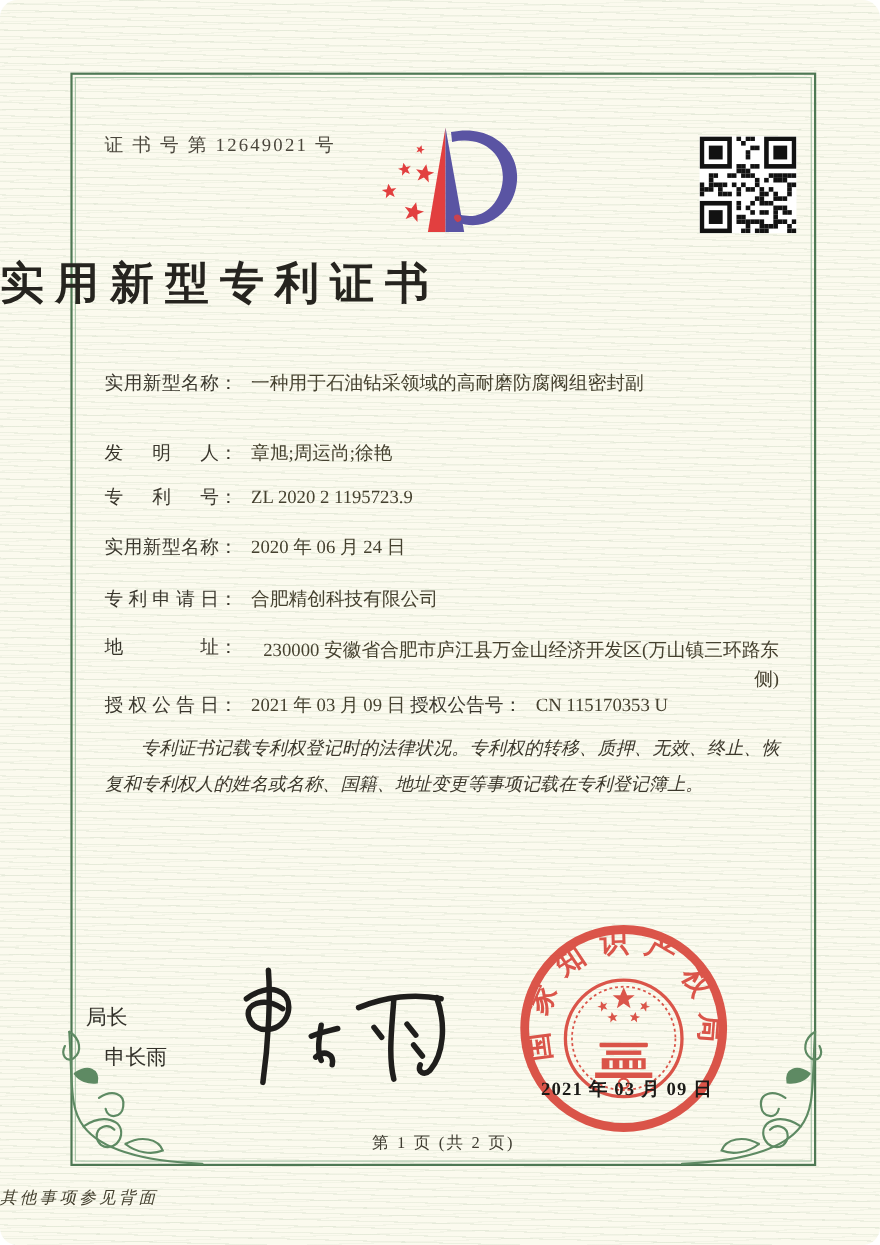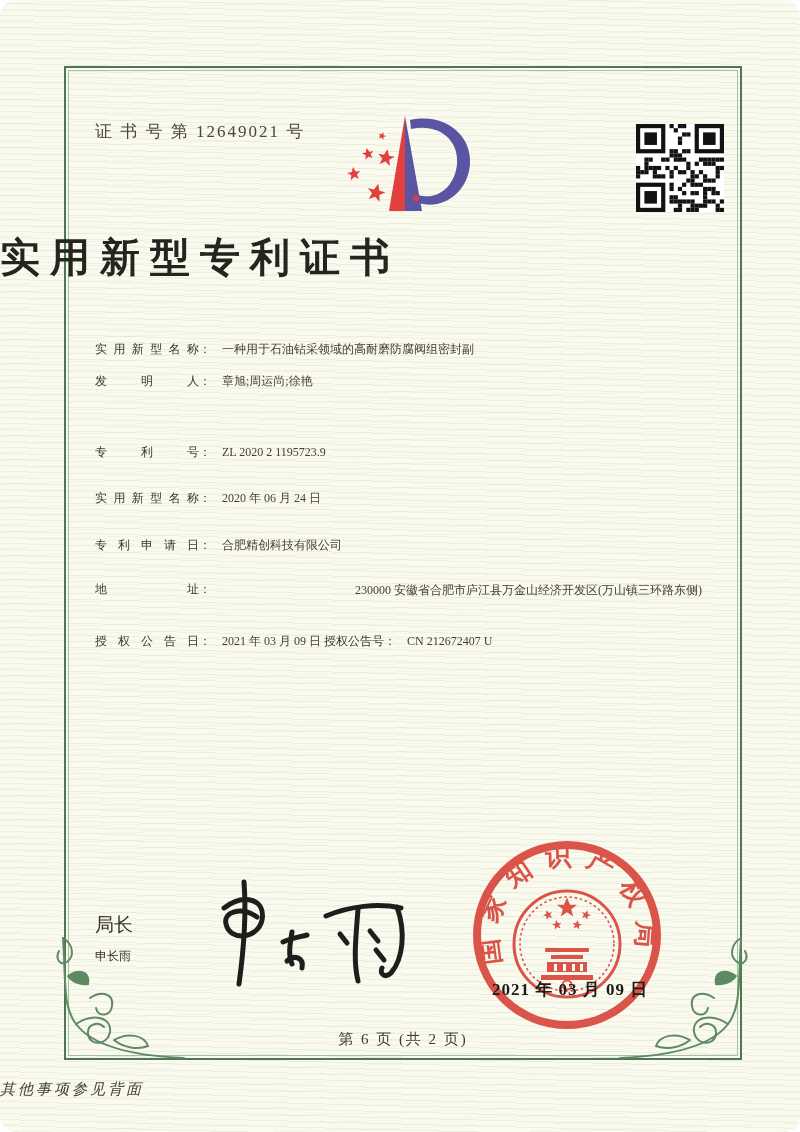--- a/index.html
+++ b/index.html
@@ -29,36 +29,36 @@
     content:"";position:absolute;left:2px;top:2px;right:2px;bottom:2px;
     border:1px solid var(--border-light);
   }
   .cert-no{position:absolute;left:95px;top:120px;font-size:17px;letter-spacing:2px;color:#4a463c;}
   .logo{position:absolute;left:332px;top:106px;}
   .qr{position:absolute;left:636px;top:124px;width:88px;height:88px;background:#fff;}
   .title{
     position:absolute;left:0;top:230px;width:800px;text-align:left;
     font-size:40px;font-weight:600;letter-spacing:10px;color:var(--title-ink);
   }
-  .row{position:absolute;left:95px;width:620px;font-size:12px;line-height:24px;font-family:Liberation Serif, serif;}
+  .row{position:absolute;left:95px;width:620px;font-size:17px;line-height:24px;font-family:Liberation Serif, serif;}
   .flabel{
     display:inline-block;width:104px;text-align:justify;text-align-last:justify;
     -moz-text-align-last:justify;text-justify:inter-character;vertical-align:top;color:var(--ink);
   }
   .fcolon{vertical-align:top;}
   .fvalue{display:inline-block;vertical-align:top;margin-left:8px;color:#45412f;}
   .fvalue.addr{width:480px;line-height:27px;text-align:right;}
   .glabel2{}
   .paras{
     position:absolute;left:95px;top:663px;width:614px;
     font-size:16.5px;line-height:33px;text-align:justify;font-style:italic;color:#3c382c;
   }
   .paras p{text-indent:2em;}
-  .sig-title{position:absolute;left:95px;top:912px;font-size:19px;color:#33312a;}
-  .sig-name{position:absolute;left:95px;top:948px;font-size:12px;color:#33312a;font-family:Liberation Mono, monospace;}
+  .sig-title{position:absolute;left:78px;top:912px;font-size:19px;color:#33312a;}
+  .sig-name{position:absolute;left:95px;top:948px;font-size:19px;color:#33312a;font-family:Liberation Mono, monospace;}
   .sig-svg{position:absolute;left:200px;top:876px;}
   .seal{position:absolute;left:468px;top:836px;}
   .seal-date{
     position:absolute;left:478px;top:978px;width:184px;text-align:center;
     font-size:17px;font-weight:600;color:#1c1b18;letter-spacing:1px;
   }
   .page-num{position:absolute;left:64px;top:1030px;width:678px;text-align:center;font-size:15px;letter-spacing:2px;color:#3f3c31;}
   .back-note{position:absolute;left:0;top:1080px;width:800px;text-align:left;font-size:15px;font-style:italic;letter-spacing:3px;color:#44402f;}
   .corner{position:absolute;}
   .corner.bl{left:52px;top:928px;}
@@ -227,21 +227,21 @@
       <rect x="19" y="20" width="1" height="1" fill="#121212"></rect>
       <rect x="20" y="20" width="1" height="1" fill="#121212"></rect>
     </svg>
 
   <div class="title">实用新型专利证书</div>
 
   <div class="row" style="top:337px">
     <span class="flabel">实用新型名称</span><span class="fcolon">：</span>
     <span class="fvalue">一种用于石油钻采领域的高耐磨防腐阀组密封副</span>
   </div>
-  <div class="row" style="top:369px">
+  <div class="row" style="top:400px">
     <span class="flabel">发明人</span><span class="fcolon">：</span>
     <span class="fvalue">章旭;周运尚;徐艳</span>
   </div>
   <div class="row" style="top:440px">
     <span class="flabel">专利号</span><span class="fcolon">：</span>
     <span class="fvalue">ZL 2020 2 1195723.9</span>
   </div>
   <div class="row" style="top:486px">
     <span class="flabel">实用新型名称</span><span class="fcolon">：</span>
     <span class="fvalue">2020 年 06 月 24 日</span>
@@ -251,24 +251,25 @@
     <span class="fvalue">合肥精创科技有限公司</span>
   </div>
   <div class="row" style="top:577px">
     <span class="flabel">地址</span><span class="fcolon">：</span>
     <span class="fvalue addr">230000 安徽省合肥市庐江县万金山经济开发区(万山镇三环路东侧)</span>
   </div>
   <div class="row" style="top:629px">
     <span class="flabel">授权公告日</span><span class="fcolon">：</span>
     <span class="fvalue">2021 年 03 月 09 日</span>
     <span class="glabel2"><span>授权公告号</span><span>：</span></span>
-    <span class="fvalue">CN 212672407 U</span>
+    <span class="fvalue">CN 115170353 U</span>
   </div>
 
   <div class="paras">
+    <p>专利证书记载专利权登记时的法律状况。专利权的转移、质押、无效、终止、恢复和专利权人的姓名或名称、国籍、地址变更等事项记载在专利登记簿上。</p>
   </div>
 
   <div class="sig-title">局长</div>
   <div class="sig-name">申长雨</div>
 
   <svg class="sig-svg" width="230" height="115" viewBox="0 0 230 115">
     <g fill="none" stroke="#1f1e1c" stroke-width="5" stroke-linecap="round" stroke-linejoin="round">
       <path d="M44,6 C46,32 44,72 39,108"></path>
       <path d="M24,32 C44,17 66,23 62,44 C58,63 30,66 26,48 C23,36 41,30 57,41"></path>
       <path d="M92,56 C90,68 88,79 92,88"></path>
@@ -312,16 +313,16 @@
           <rect x="104" y="128" width="3" height="7"></rect>
           <rect x="112" y="128" width="3" height="7"></rect>
         </g>
         <circle cx="99" cy="149" r="4.5" fill="none" stroke="#d8473c" stroke-width="2"></circle>
       </g>
     </g>
   </svg>
 
   <div class="seal-date">2021 年 03 月 09 日</div>
 
-  <div class="page-num">第 6 页 (共 2 页)</div>
+  <div class="page-num">第 1 页 (共 2 页)</div>
   <div class="back-note">其他事项参见背面</div>
 
 </div>
 
 </body></html>

